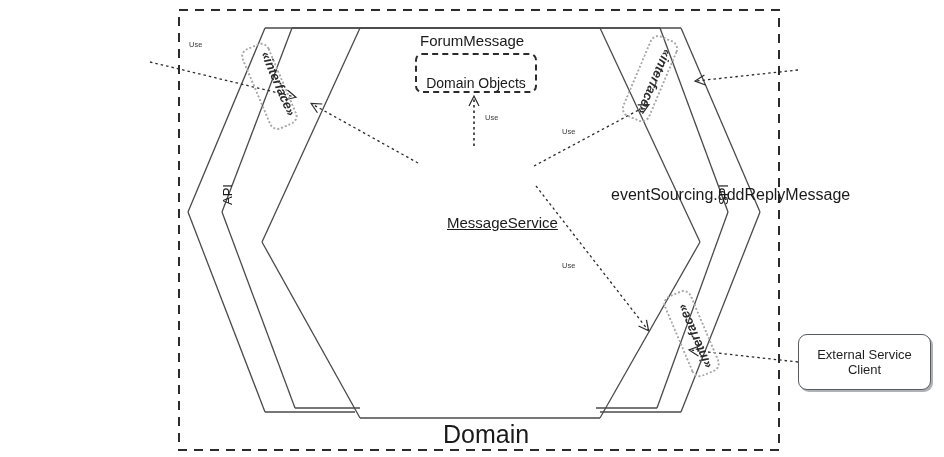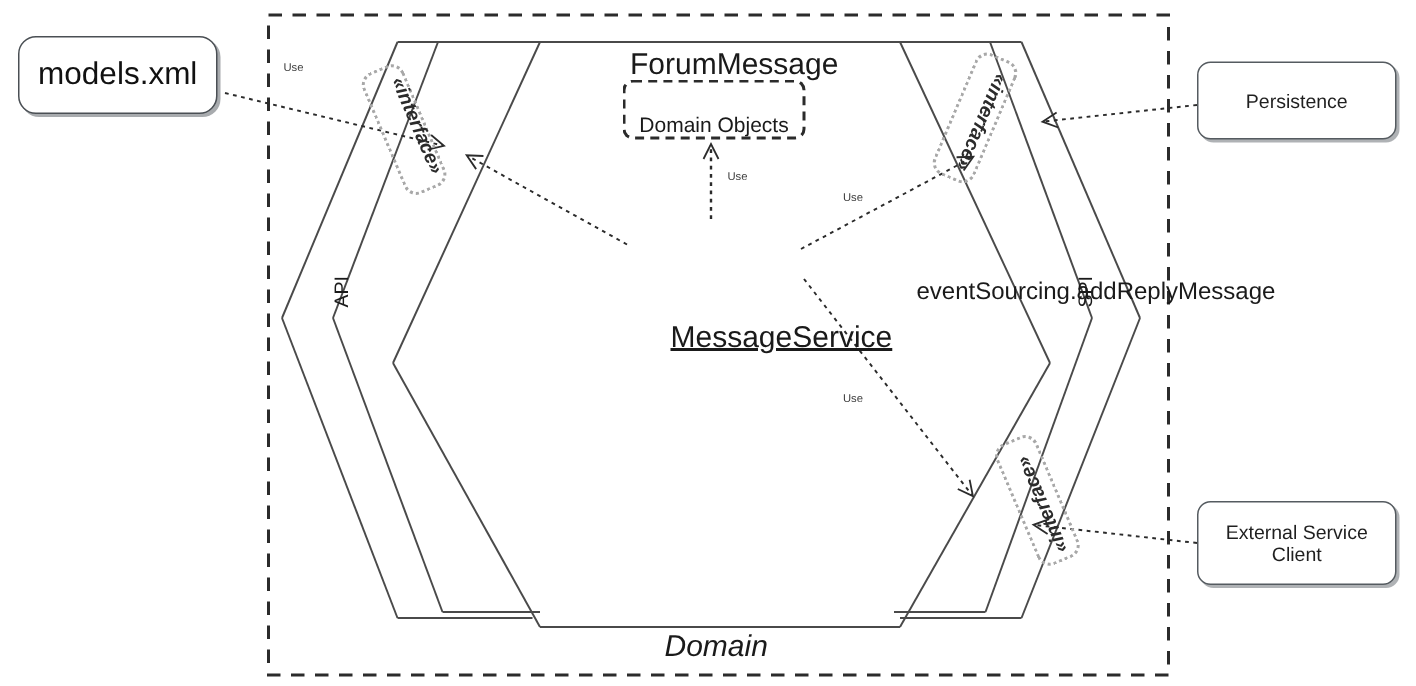--- a/index.html
+++ b/index.html
@@ -72,21 +72,21 @@
     white-space: pre;
   }
   .side-label {
     position: absolute;
     font-size: 13px;
     color: #1a1a1a;
     white-space: pre;
   }
   .big-label {
     position: absolute;
-    font-size: 20px;
+    font-size: 15px;
     color: #1a1a1a;
     white-space: pre;
   }
   .med-label {
     position: absolute;
     font-size: 16px;
     color: #1a1a1a;
     white-space: pre;
   }
   .models-box {
@@ -198,28 +198,22 @@
   <div class="med-label" style="left:611px; top:186px;">eventSourcing.addReplyMessage</div>
 
   <div class="use-label" style="left:189px; top:40px;">Use</div>
 
   <div class="use-label" style="left:485px; top:113px;">Use</div>
 
   <div class="use-label" style="left:562px; top:127px;">Use</div>
 
   <div class="use-label" style="left:562px; top:261px;">Use</div>
 
-  <div class="big-label" style="left:443px; top:420px; font-size:20px;font-style:italic;">Domain</div>
-
-  <div class="models-box" style="left:12px; top:24px; width:133px; height:52px;">
-    <span>models.xml</span>
-  </div>
-
-  <div class="ext-box" style="left:798px; top:41px; width:133px; height:52px;">
-    <span>Persistence</span>
-  </div>
+  <div class="big-label" style="left:443px; top:420px; font-size:25px;">Domain</div>
+
+
 
   <div class="ext-box" style="left:798px; top:334px; width:133px; height:56px; white-space: pre-line;">
     <span style="white-space: pre-line;">External Service
 Client</span>
   </div>
 
 </div>
 
 </body></html>

